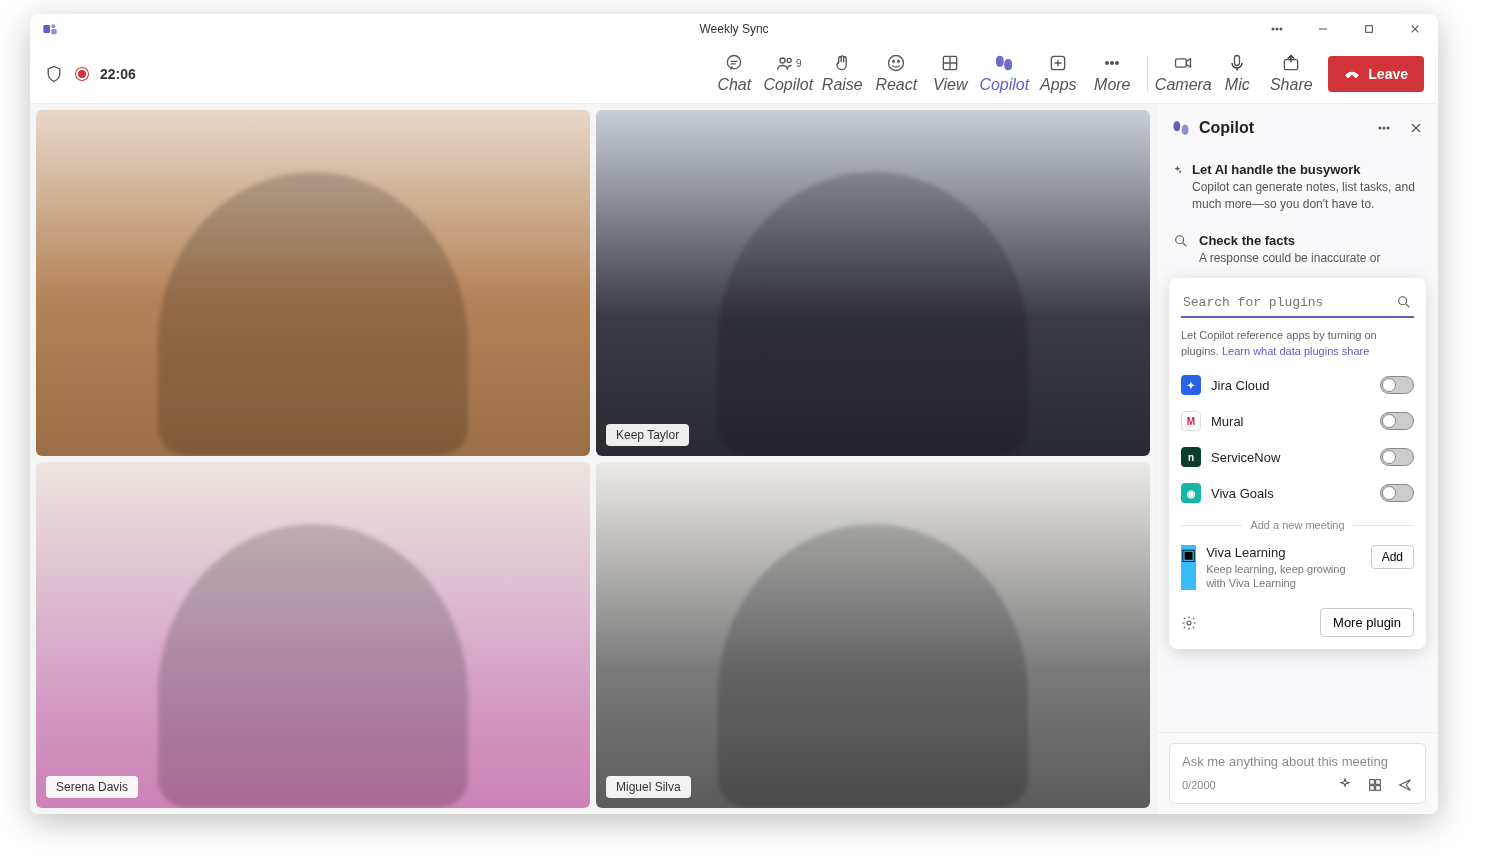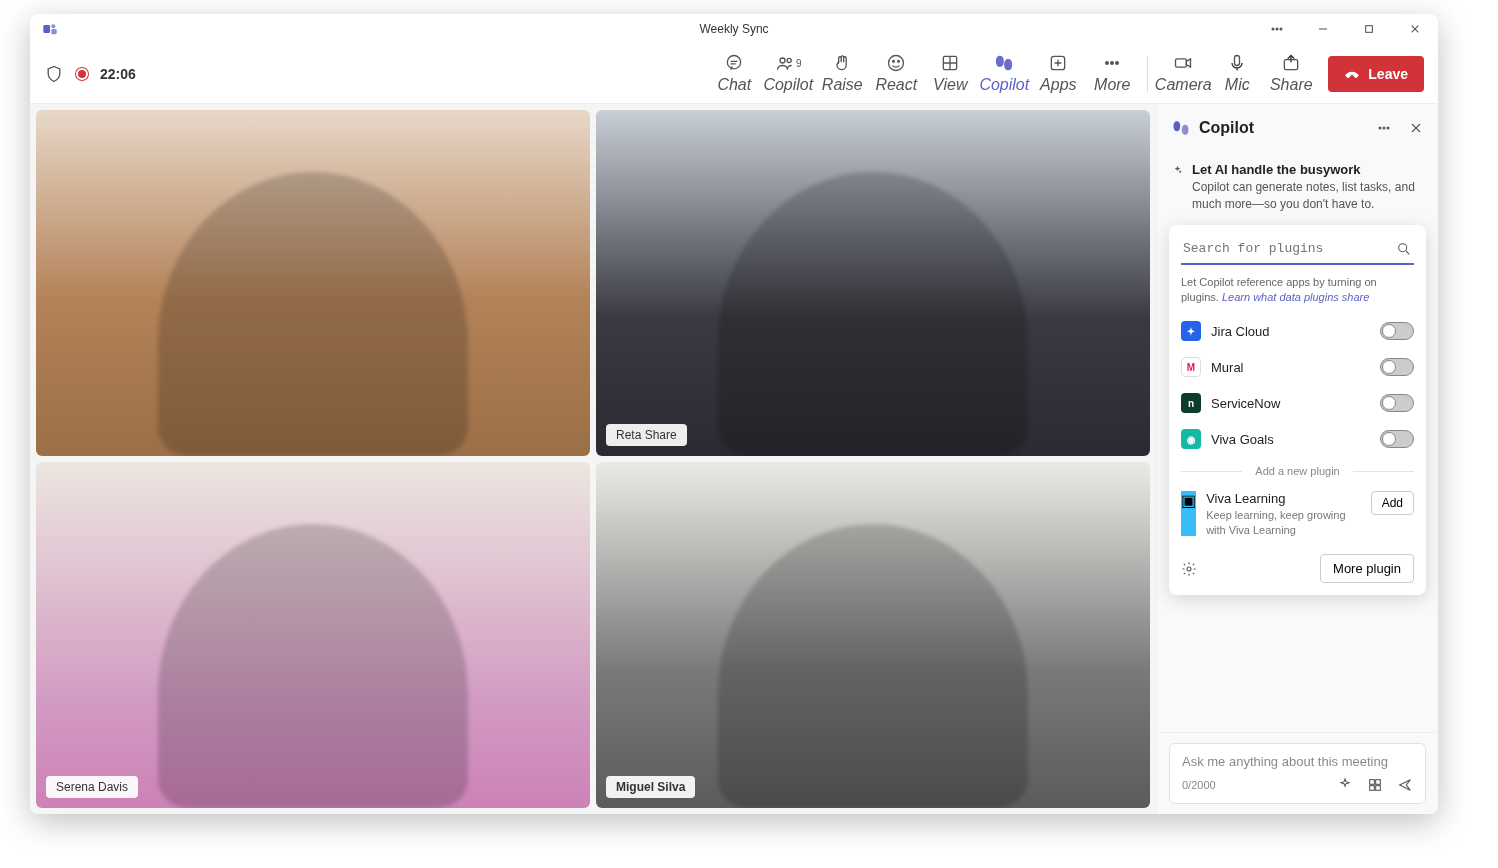--- a/index.html
+++ b/index.html
@@ -28,37 +28,37 @@
 
 
 .main { flex: 1; display: flex; overflow: hidden; }
 .video-grid { flex: 1; background: #f5f5f5; padding: 6px; display: grid; grid-template-columns: 1fr 1fr; grid-template-rows: 1fr 1fr; gap: 6px; overflow: hidden; }
 .tile { position: relative; border-radius: 6px; overflow: hidden; background: #888; }
 .tile .name-chip { position: absolute; left: 10px; bottom: 10px; background: rgba(255,255,255,0.92); color: #333; font-size: 12px; padding: 4px 10px; border-radius: 4px; }
 
 .tile.p1 { background: linear-gradient(180deg,#e8d8c8 0%, #b38258 55%, #9b6f47 100%); }
 .tile.p2 { background: linear-gradient(180deg,#c9cfd6 0%, #3a3a42 60%, #2a2a32 100%); }
 .tile.p3 { background: linear-gradient(180deg,#ece6df 0%, #d29ac2 70%, #cc82b7 100%); }
-.tile.p4 { background: linear-gradient(180deg,#eceae6 0%, #7a7a7a 60%, #5b5b5b 100%); font-weight: bold; }
+.tile.p4 { background: linear-gradient(180deg,#eceae6 0%, #7a7a7a 60%, #5b5b5b 100%); }
 
 
 .copilot { width: 282px; border-left: 1px solid #eee; display: flex; flex-direction: column; background: #f9f9fb; }
 .cp-header { height: 48px; display: flex; align-items: center; padding: 0 14px; gap: 8px; }
 .cp-title { font-weight: 700; font-size: 16px; flex: 1; color: #222; }
 .cp-body { flex: 1; overflow: hidden; padding: 0 12px; position: relative; display: flex; flex-direction: column; }
 
 .info-card { display: flex; gap: 10px; padding: 10px 4px; }
 .info-card .ttl { font-weight: 700; font-size: 13px; color: #222; margin-bottom: 2px; }
 .info-card .desc { font-size: 12px; color: #555; line-height: 1.4; }
 
 .plugins-popover { background: #fff; border-radius: 8px; box-shadow: 0 4px 18px rgba(0,0,0,0.15); padding: 12px; margin-top: 2px; display: flex; flex-direction: column; }
 .search-row { display: flex; align-items: center; border-bottom: 2px solid #5b5fc7; padding: 4px 2px 6px; gap: 6px; }
 .search-row input { flex: 1; border: none; outline: none; font-size: 13px; font-family: Liberation Mono, monospace; }
 .help-text { font-size: 11px; color: #666; margin: 10px 0 8px; line-height: 1.4; }
-.help-text a { color: #5b5fc7; text-decoration: none; font-style: italic; }
+.help-text a { color: #5b5fc7; text-decoration: none; }
 
 .plugin-row { display: flex; align-items: center; gap: 10px; padding: 8px 0; }
 .plugin-row .pic { width: 20px; height: 20px; border-radius: 4px; display: flex; align-items: center; justify-content: center; font-size: 10px; color: #fff; font-weight: 700; }
 .plugin-row .pname { flex: 1; font-size: 13px; color: #222; }
 .toggle { width: 34px; height: 18px; border-radius: 9px; background: #ccc; border: 1px solid #888; position: relative; cursor: pointer; }
 .toggle::after { content: ""; position: absolute; width: 12px; height: 12px; background: #fff; border: 1px solid #888; border-radius: 50%; top: 1px; left: 1px; }
 
 .divider-text { font-size: 11px; color: #888; text-align: center; margin: 8px 0; position: relative; }
 .divider-text::before, .divider-text::after { content: ""; position: absolute; top: 50%; width: 26%; height: 1px; background: #e3e3e3; }
 .divider-text::before { left: 0; } .divider-text::after { right: 0; }
@@ -239,21 +239,21 @@
     </div>
   </div>
 
   <div class="main">
     <div class="video-grid">
       <div class="tile p1">
           <div class="silhouette"></div>
         </div>
       <div class="tile p2">
           <div class="silhouette"></div>
-        <div class="name-chip">Reta Share</div>
+        <div class="name-chip">Keep Taylor</div>
       </div>
       <div class="tile p3">
           <div class="silhouette"></div>
         <div class="name-chip">Serena Davis</div>
       </div>
       <div class="tile p4">
           <div class="silhouette"></div>
         <div class="name-chip">Miguel Silva</div>
       </div>
     </div>
@@ -278,20 +278,30 @@
 
       <div class="cp-body">
         <div class="info-card">
           <svg class="ico-sm" viewBox="0 0 24 24">
               <path d="M12 3l1.5 4L18 8.5l-4.5 1.5L12 14l-1.5-4L6 8.5 10.5 7 12 3z" fill="#555"></path>
               <path d="M19 14l.8 2 2 .8-2 .8-.8 2-.8-2-2-.8 2-.8.8-2z" fill="#555"></path>
             </svg>
           <div>
             <div class="ttl">Let AI handle the busywork</div>
             <div class="desc">Copilot can generate notes, list tasks, and much more—so you don't have to.</div>
+          </div>
+        </div>
+        <div class="info-card">
+          <svg class="ico-sm" viewBox="0 0 24 24">
+              <circle cx="10" cy="10" r="6"></circle>
+              <line x1="15" y1="15" x2="20" y2="20"></line>
+            </svg>
+          <div>
+            <div class="ttl">Check the facts</div>
+            <div class="desc">A response could be inaccurate or</div>
           </div>
         </div>
 
         <div class="plugins-popover">
           <div class="search-row">
             <input type="text" placeholder="Search for plugins" style="">
             <svg class="ico-sm" viewBox="0 0 24 24">
                 <circle cx="10" cy="10" r="6"></circle>
                 <line x1="15" y1="15" x2="20" y2="20"></line>
               </svg>
@@ -315,21 +325,21 @@
             <div class="pic snow">n</div>
             <div class="pname">ServiceNow</div>
             <div class="toggle"></div>
           </div>
           <div class="plugin-row">
             <div class="pic viva">◉</div>
             <div class="pname">Viva Goals</div>
             <div class="toggle"></div>
           </div>
 
-          <div class="divider-text">Add a new plugin</div>
+          <div class="divider-text">Add a new meeting</div>
 
           <div class="new-plugin">
             <div class="pic vlearn">▣</div>
             <div class="meta">
               <div class="ttl2">Viva Learning</div>
               <div class="desc2">Keep learning, keep growing with Viva Learning</div>
             </div>
             <button class="add-btn">Add</button>
           </div>
 

